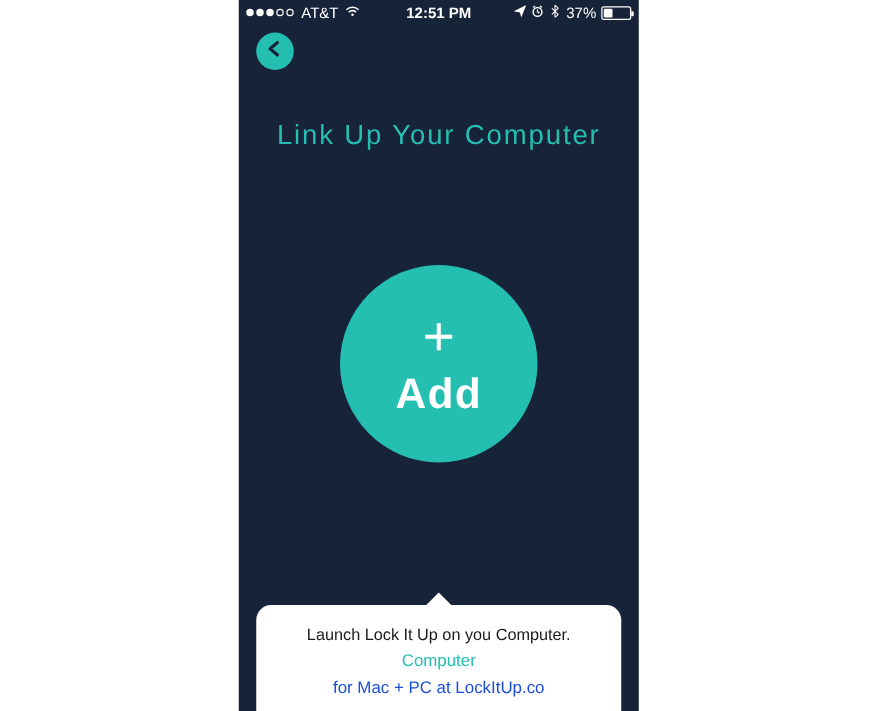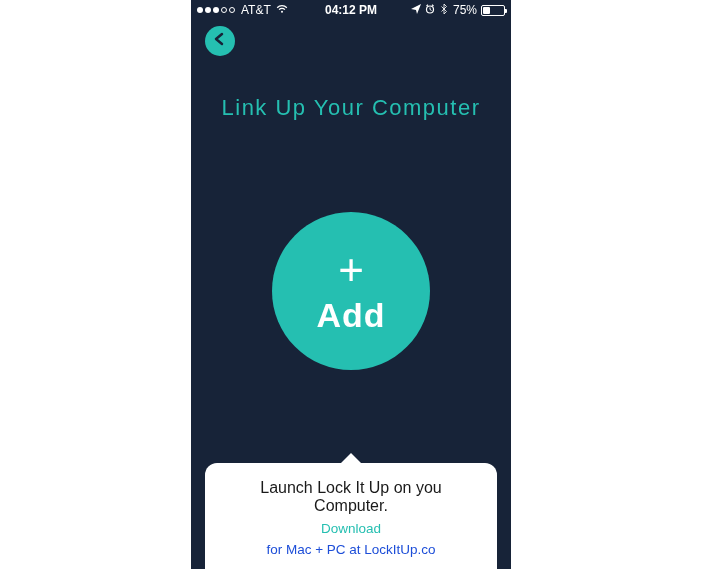--- a/index.html
+++ b/index.html
@@ -177,21 +177,21 @@
       left: 50%;
       transform: translateX(-50%);
       width: 0;
       height: 0;
       border-left: 12px solid transparent;
       border-right: 12px solid transparent;
       border-bottom: 12px solid #ffffff;
     }
     .tooltip-line1 {
       color: #1a1a1a;
-      font-size: 16px;
+      font-size: 13px;
       font-weight: 500;
       margin-bottom: 6px;
     }
     .tooltip-link {
       color: #25bfb1;
       font-size: 13.5px;
       font-weight: 500;
       margin-bottom: 6px;
       cursor: pointer;
     }
@@ -217,40 +217,40 @@
       </div>
       <span class="carrier">AT&amp;T</span>
       <span class="wifi-icon">
         <svg viewBox="0 0 16 12" fill="none">
           <path d="M8 10.5 a1.2 1.2 0 1 0 0-2.4 a1.2 1.2 0 0 0 0 2.4z" fill="#fff"></path>
           <path d="M4.5 6.8 a5 5 0 0 1 7 0" stroke="#fff" stroke-width="1.5" fill="none"></path>
           <path d="M2.2 4.5 a8.2 8.2 0 0 1 11.6 0" stroke="#fff" stroke-width="1.5" fill="none"></path>
         </svg>
       </span>
     </div>
-    <div class="status-center">04:12 PM</div>
+    <div class="status-center">12:51 PM</div>
     <div class="status-right">
       <span>
         <svg viewBox="0 0 10 10">
             <path d="M0 5 L10 0 L6 10 L5 6 Z" fill="#fff"></path>
           </svg>
       </span>
       <span>
         <svg viewBox="0 0 10 10">
             <circle cx="5" cy="5.5" r="3.5" stroke="#fff" stroke-width="1.2" fill="none"></circle>
             <path d="M5 3.5 V5.5 L6.5 6.5" stroke="#fff" stroke-width="1" fill="none"></path>
             <path d="M1.5 2 L3 0.8 M8.5 2 L7 0.8" stroke="#fff" stroke-width="1.2"></path>
           </svg>
       </span>
       <span>
         <svg viewBox="0 0 8 12">
             <path d="M4 0 V12 L7 9 L1 3 M4 0 L7 3 L1 9" stroke="#fff" stroke-width="1" fill="none"></path>
           </svg>
       </span>
-      <span class="battery-pct">75%</span>
+      <span class="battery-pct">37%</span>
       <div class="battery-icon">
         <div class="battery-fill"></div>
       </div>
     </div>
   </div>
 
   <div class="back-button">
     <span>
       <svg viewBox="0 0 16 14">
         <path d="M10 2 L4 7 L10 12" stroke="#172338" stroke-width="2.5" fill="none" stroke-linecap="round" stroke-linejoin="round"></path>
@@ -260,17 +260,17 @@
 
   <div class="page-title">Link Up Your Computer</div>
 
   <div class="add-button">
     <span class="plus">+</span>
     <span class="add-label">Add</span>
   </div>
 
   <div class="tooltip">
     <div class="tooltip-line1">Launch Lock It Up on you Computer.</div>
-    <div class="tooltip-link">Download</div>
+    <div class="tooltip-link">Computer</div>
     <div class="tooltip-line3">for Mac + PC at LockItUp.co</div>
   </div>
 
 </div>
 
 </body></html>

